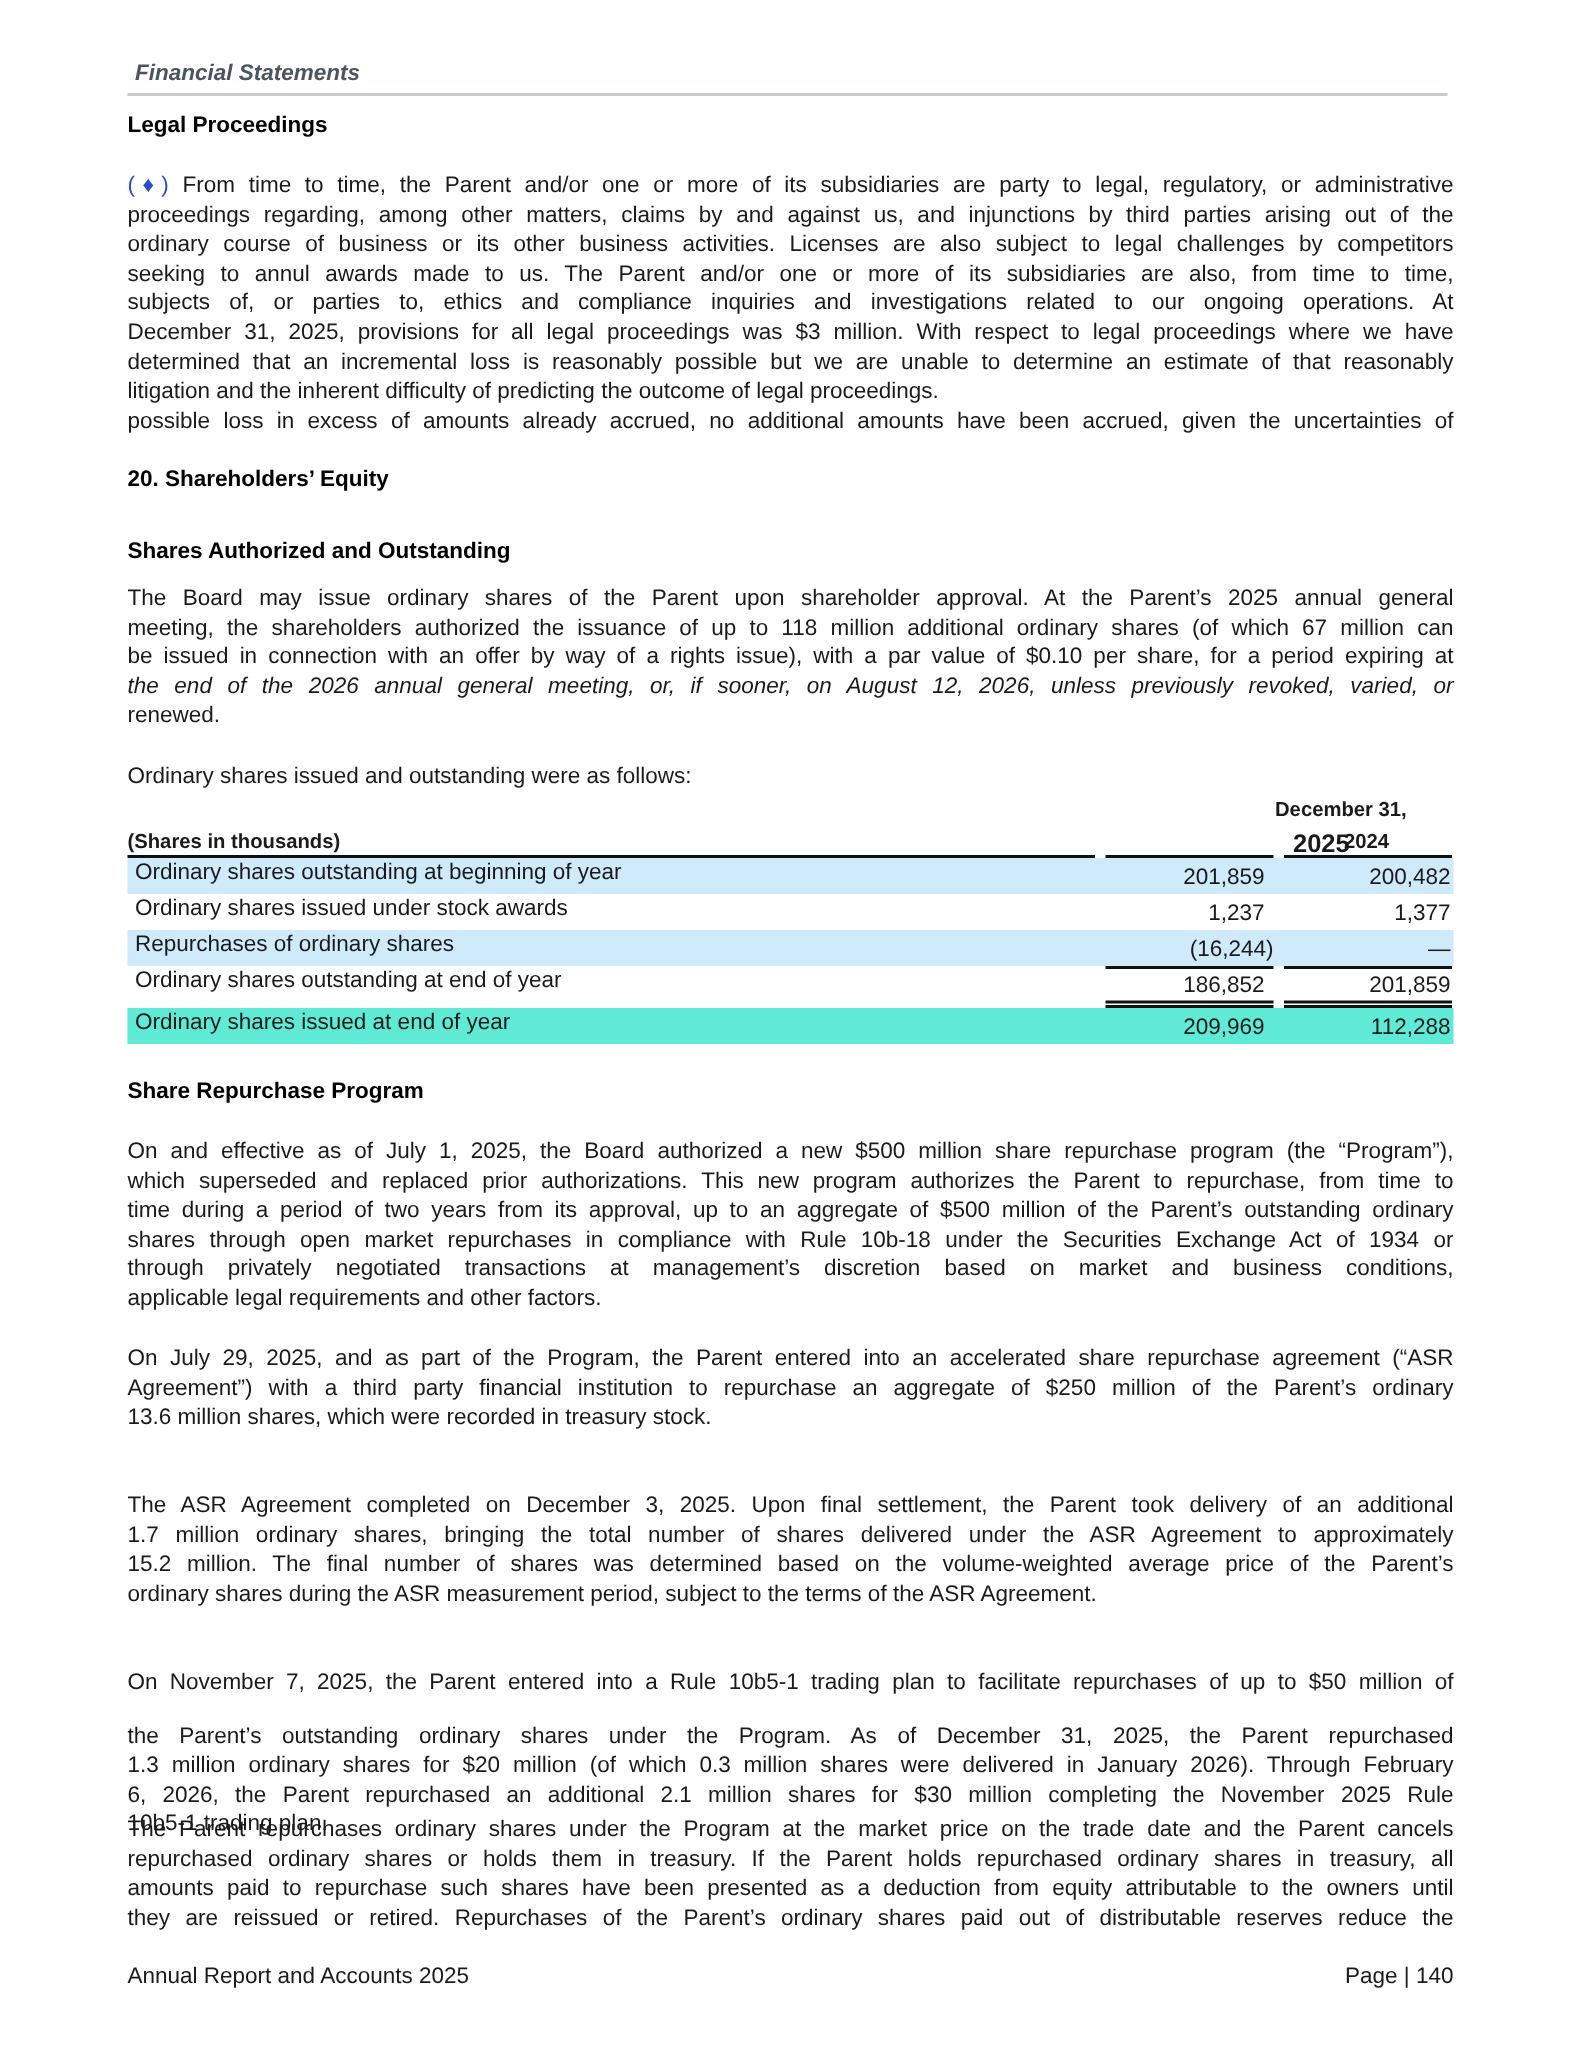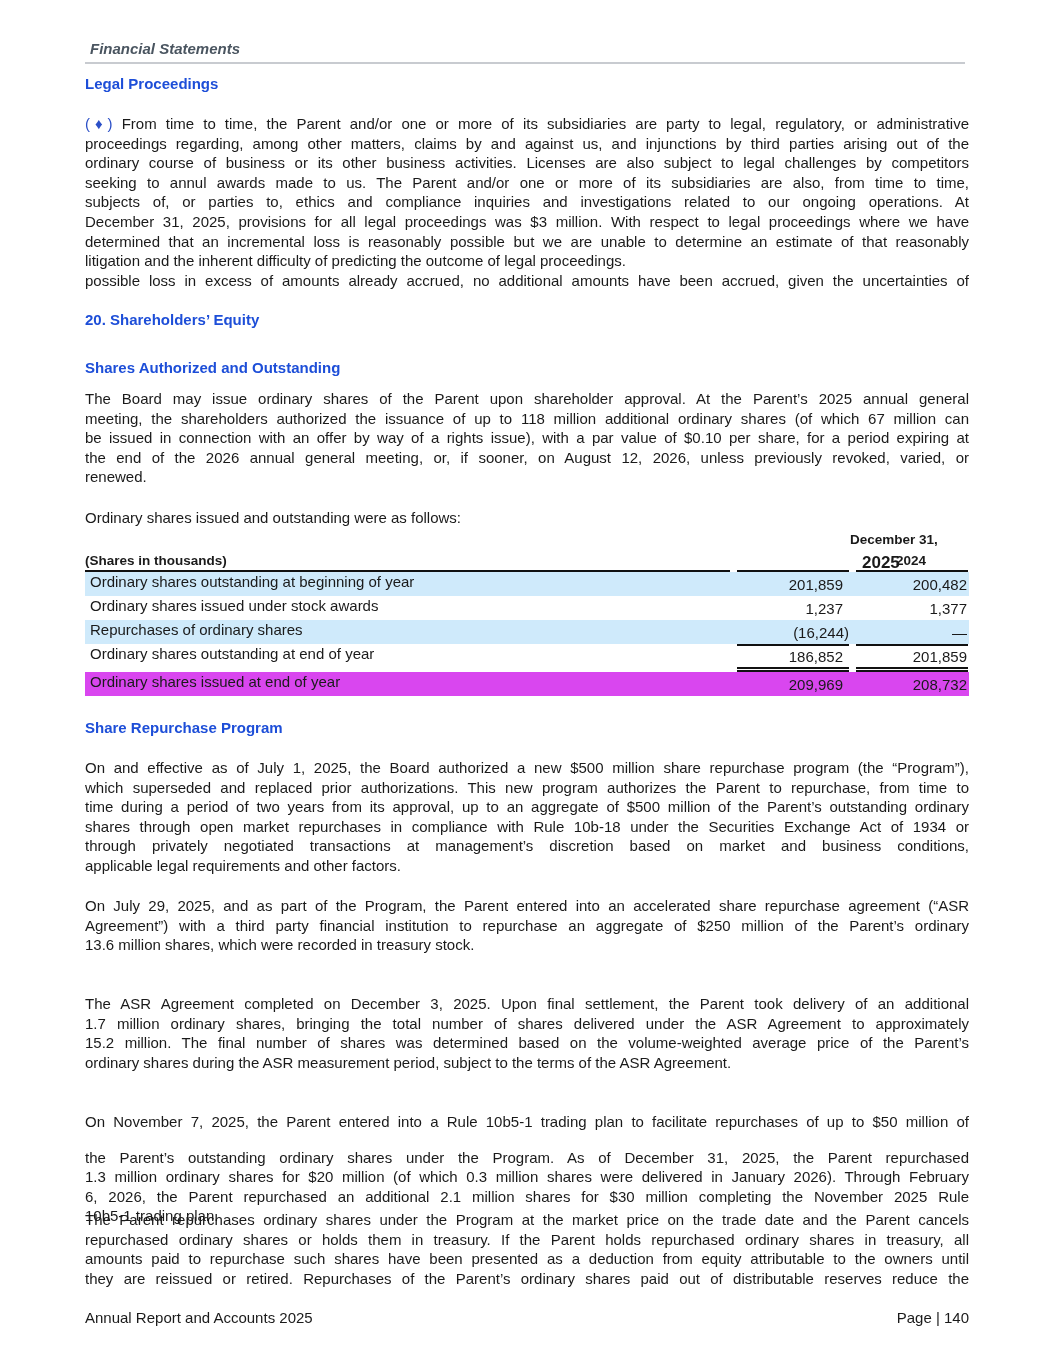--- a/index.html
+++ b/index.html
@@ -1,21 +1,21 @@
 <!DOCTYPE html>
 <html><head>
 <meta charset="utf-8">
 <style>
   html, body { margin: 0; padding: 0; background: #ffffff; }
   body { width: 1055px; height: 1365px; position: relative; overflow: hidden;
          font-family: "Liberation Sans", sans-serif; color: #1a1a1a; }
   .page { position: absolute; left: 85px; top: 0; width: 884px; }
   .running-header { position: absolute; top: 40px; left: 5px; font-size: 15px; font-weight: bold; font-style: italic; color: #4a5560; }
   .header-rule { position: absolute; top: 62px; left: 0; width: 880px; height: 2px; background: #c8cbd0; }
-  .h { position: absolute; left: 0; font-size: 15px; font-weight: bold; color: #1d4ed8; }
+  .h { position: absolute; left: 0; font-size: 15px; font-weight: bold; color: #000000; }
   .p { position: absolute; left: 0; width: 884px; font-size: 15px; line-height: 19.6px; text-align: justify; color: #1a1a1a; }
   .marker { color: #2b4fc7; font-weight: normal; }
   
   .tbl { position: absolute; left: 0; top: 530px; width: 884px; font-size: 15px; }
   .tbl .dec { position: absolute; left: 765px; top: 2px; font-weight: bold; font-size: 13.5px; }
   .tbl .units { position: absolute; left: 0; top: 23px; font-weight: bold; font-size: 13.5px; }
   .tbl .y25 { position: absolute; left: 777px; top: 23px; font-weight: bold; font-size: 17px; }
   .tbl .y24 { position: absolute; left: 811px; top: 23px; font-weight: bold; font-size: 13.5px; }
   .tbl .hline { position: absolute; top: 40px; height: 2px; background: #111; }
   .row { position: absolute; left: 0; width: 884px; height: 24px; }
@@ -47,21 +47,21 @@
       <div style="text-align: justify; text-align-last: left; white-space: nowrap; height: 19.6px;">litigation and the inherent difficulty of predicting the outcome of legal proceedings.</div>
       <div style="text-align: justify; text-align-last: justify; white-space: nowrap; height: 19.6px;">possible loss in excess of amounts already accrued, no additional amounts have been accrued, given the uncertainties of</div>
     </div>
 
   <div class="h" style="top:311px">20.  Shareholders’ Equity</div>
   <div class="h" style="top:359px">Shares Authorized and Outstanding</div>
   <div class="p" style="top:389px" id="auth-p">
       <div style="text-align: justify; text-align-last: justify; white-space: nowrap; height: 19.6px;">The Board may issue ordinary shares of the Parent upon shareholder approval. At the Parent’s 2025 annual general</div>
       <div style="text-align: justify; text-align-last: justify; white-space: nowrap; height: 19.6px;">meeting, the shareholders authorized the issuance of up to 118 million additional ordinary shares (of which 67 million can</div>
       <div style="text-align: justify; text-align-last: justify; white-space: nowrap; height: 19.6px;">be issued in connection with an offer by way of a rights issue), with a par value of $0.10 per share, for a period expiring at</div>
-      <div style="text-align: justify; text-align-last: justify; white-space: nowrap; height: 19.6px;">the end of the 2026 annual general meeting, or, if sooner, on August 12, 2026, unless previously revoked, varied, or</div>
+      <div style="text-align: justify; text-align-last: justify; white-space: nowrap; height: 19.6px; font-style: italic;">the end of the 2026 annual general meeting, or, if sooner, on August 12, 2026, unless previously revoked, varied, or</div>
       <div style="text-align: justify; text-align-last: left; white-space: nowrap; height: 19.6px;">renewed.</div>
     </div>
   <div class="p" style="top:508px">Ordinary shares issued and outstanding were as follows:</div>
 
   <div class="tbl">
     <div class="dec">December 31,</div>
     <div class="units">(Shares in thousands)</div>
     <div class="y25">2025</div>
     <div class="y24">2024</div>
     <div class="hline" style="left:0;width:645px"></div>
@@ -81,24 +81,24 @@
         <div class="row shade" style="top: 90px; background: rgb(207, 234, 251);">
           <span class="lbl">Repurchases of ordinary shares</span>
           <span class="v1" style="right: 120px;">(16,244)</span>
           <span class="v2">—</span>
         </div>
         <div class="row" style="top: 114px;">
           <span class="lbl">Ordinary shares outstanding at end of year</span>
           <span class="v1">186,852</span>
           <span class="v2">201,859</span>
         </div>
-        <div class="row shade" style="top: 142px; background: #d946ef;">
+        <div class="row shade" style="top: 142px; background: #5eead4;">
           <span class="lbl">Ordinary shares issued at end of year</span>
           <span class="v1">209,969</span>
-          <span class="v2">208,732</span>
+          <span class="v2">112,288</span>
         </div>
       </div>
 
     <div class="uline" style="left:652px;width:112px;top:114px"></div>
     <div class="uline" style="left:771px;width:112px;top:114px"></div>
 
     <div class="uline" style="left:652px;width:112px;top:137px"></div>
     <div class="uline" style="left:652px;width:112px;top:140px"></div>
     <div class="uline" style="left:771px;width:112px;top:137px"></div>
     <div class="uline" style="left:771px;width:112px;top:140px"></div>

